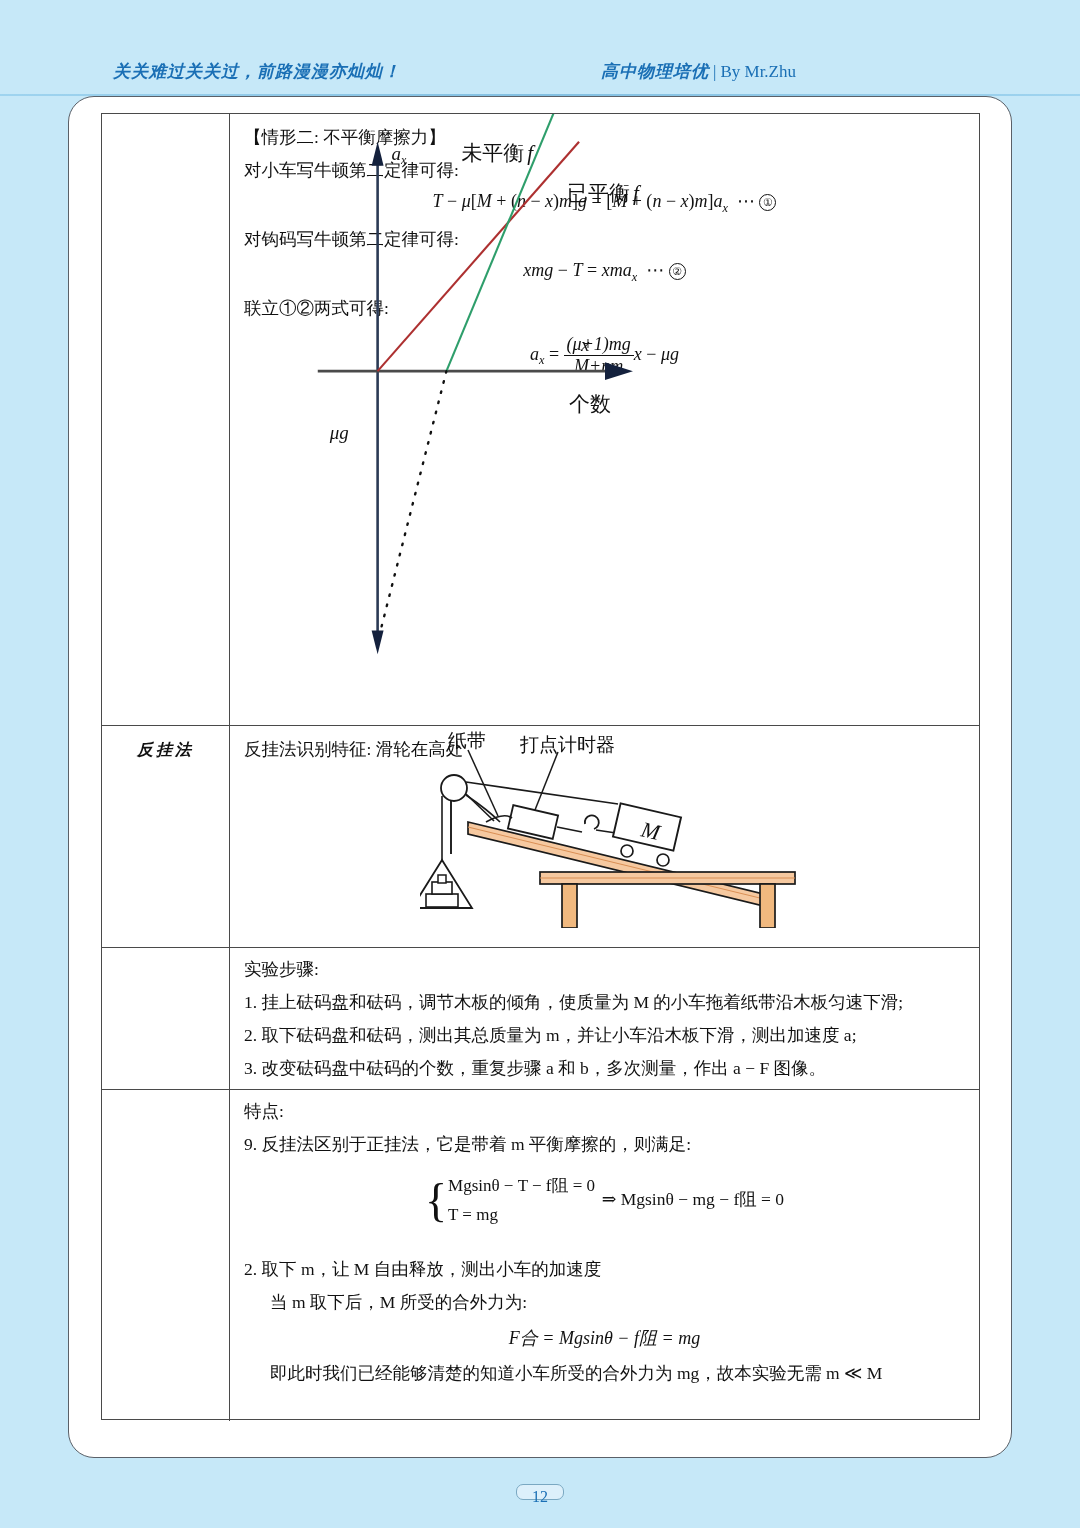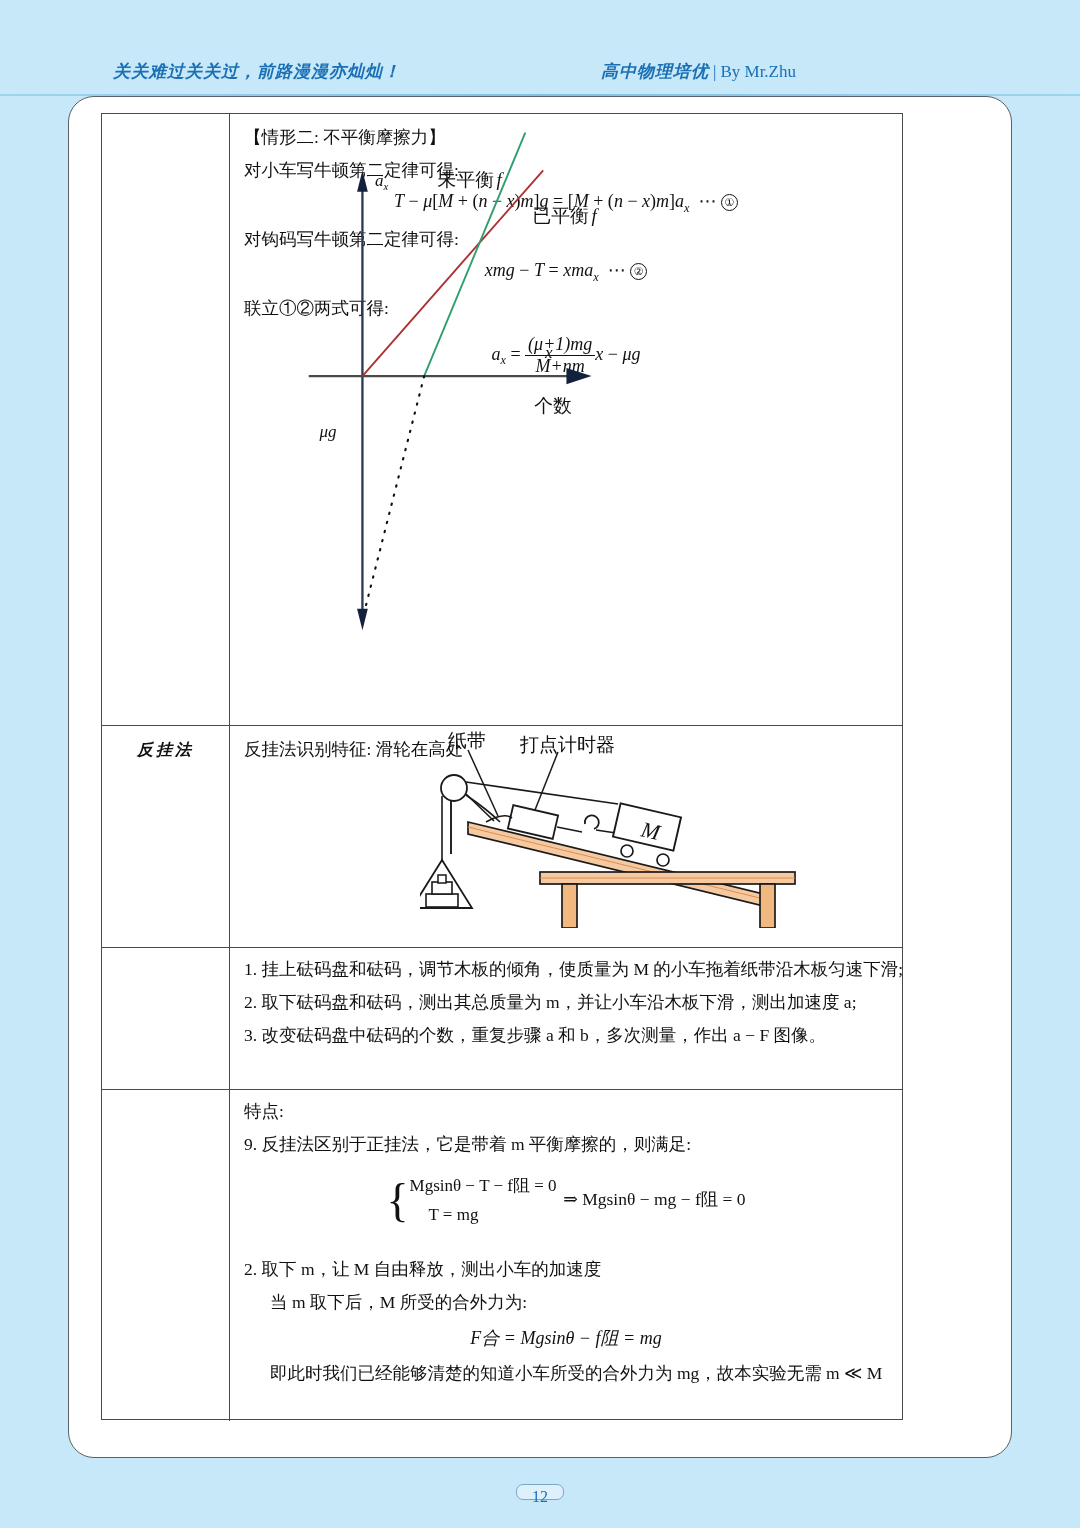--- a/index.html
+++ b/index.html
@@ -80,21 +80,21 @@
     font-size: 16px;
     text-align: center;
     line-height: 23px;
     box-sizing: border-box;
   }
 
   
   .tbl {
     position: absolute;
     left: 101px; top: 113px;
-    width: 802px; height: 1307px;
+    width: 879px; height: 1307px;
     border: 1.3px solid #4a4a4a;
     box-sizing: border-box;
   }
   .row { display: flex; border-bottom: 1.3px solid #4a4a4a; box-sizing: border-box; }
   .row.last { border-bottom: none; }
   .col-label {
     width: 128px;
     flex: 0 0 128px;
     border-right: 1.3px solid #4a4a4a;
     box-sizing: border-box;
@@ -306,39 +306,40 @@
       </svg>
 
       <div style="position:absolute; left:218px; top:2px; font-size:19px; color:#111;font-family:Liberation Mono, monospace;">纸带</div>
       <div style="position:absolute; left:290px; top:6px; font-size:19px; color:#111;">打点计时器</div>
     </div>
   </div>
 
   <div class="row row-3">
     <div class="col-label blank"></div>
     <div class="col-body" style="padding-top:8px;">
+      <div class="t">实验步骤:</div>
       <div class="t">1. 挂上砝码盘和砝码，调节木板的倾角，使质量为 M 的小车拖着纸带沿木板匀速下滑;</div>
       <div class="t">2. 取下砝码盘和砝码，测出其总质量为 m，并让小车沿木板下滑，测出加速度 a;</div>
       <div class="t">3. 改变砝码盘中砝码的个数，重复步骤 a 和 b，多次测量，作出 a − F 图像。</div>
     </div>
   </div>
 
   <div class="row row-4 last">
     <div class="col-label blank"></div>
     <div class="col-body" style="padding-top:8px;">
 
       <div class="t">特点:</div>
       <div class="t">9. 反挂法区别于正挂法，它是带着 m 平衡摩擦的，则满足:</div>
 
       <div class="eq" style="margin-top:14px;">
         <span class="sys">
           <span class="brace">{</span>
           <span class="lines">
             <span style="display:block;">Mgsinθ − T − f阻 = 0</span>
-            <span style="display:block;margin-left:19px;">T = mg</span>
+            <span style="display:block;">T = mg</span>
           </span>
         </span>
         <span style="display:inline-block; margin-left:2px; font-size:17.5px;">⇒ Mgsinθ − mg − f阻 = 0</span>
       </div>
 
       <div class="t" style="margin-top:26px;">2. 取下 m，让 M 自由释放，测出小车的加速度</div>
       <div class="t ind">当 m 取下后，M 所受的合外力为:</div>
 
       <div class="eq" style="font-style:italic; margin-top:10px;">F合 = Mgsinθ − f阻 = mg</div>
 

